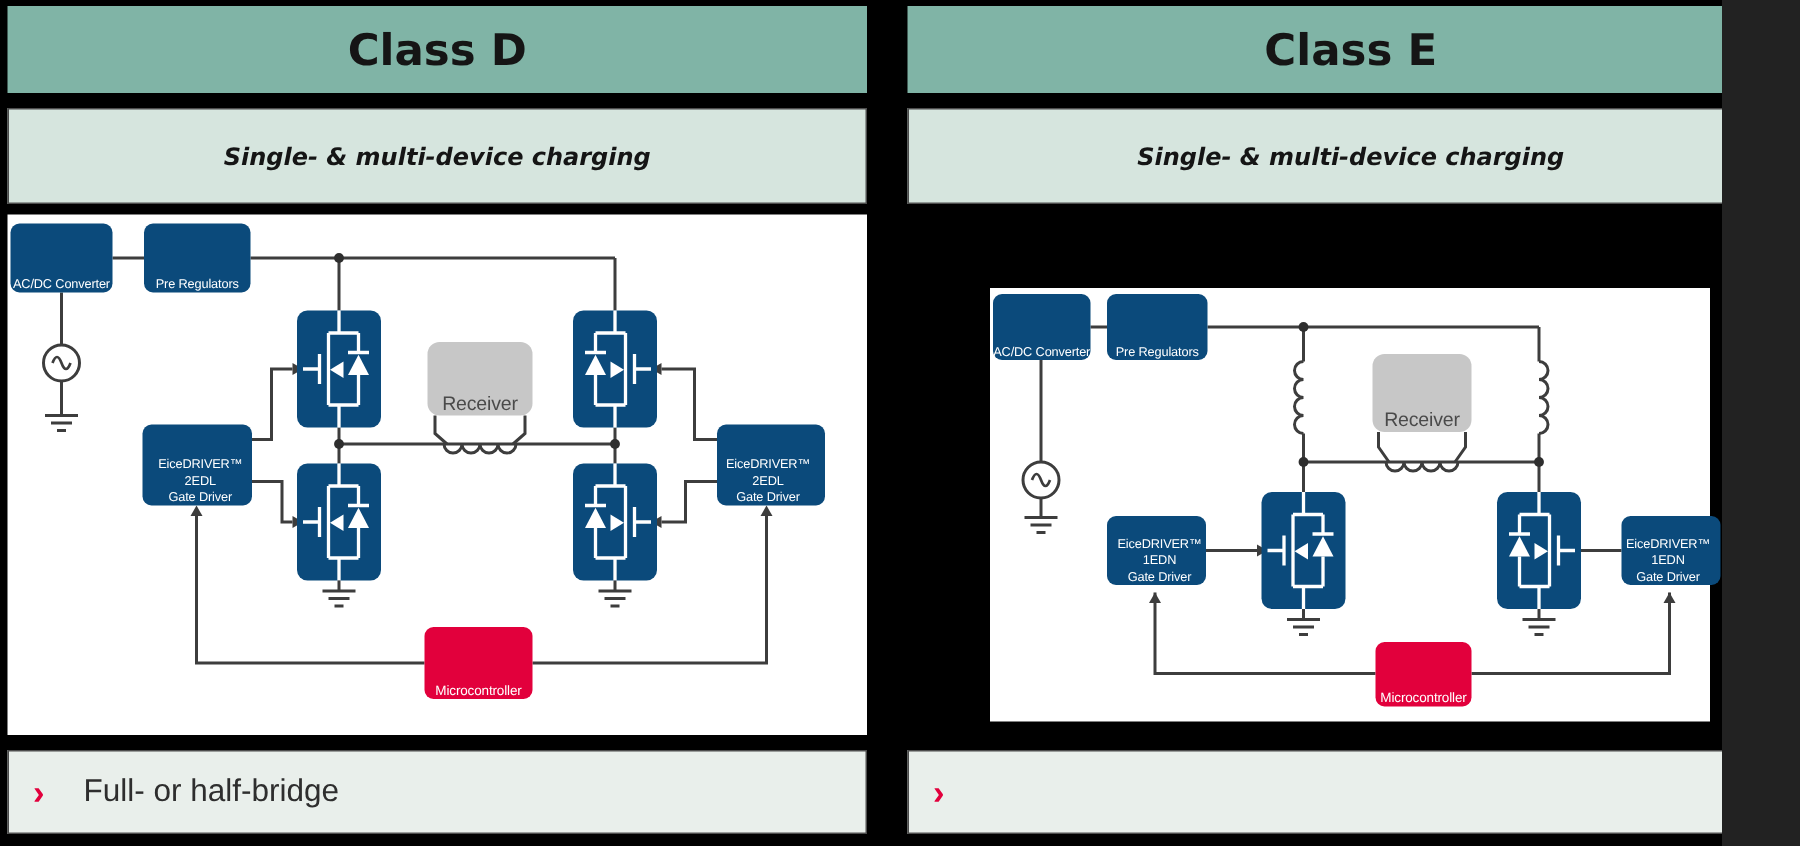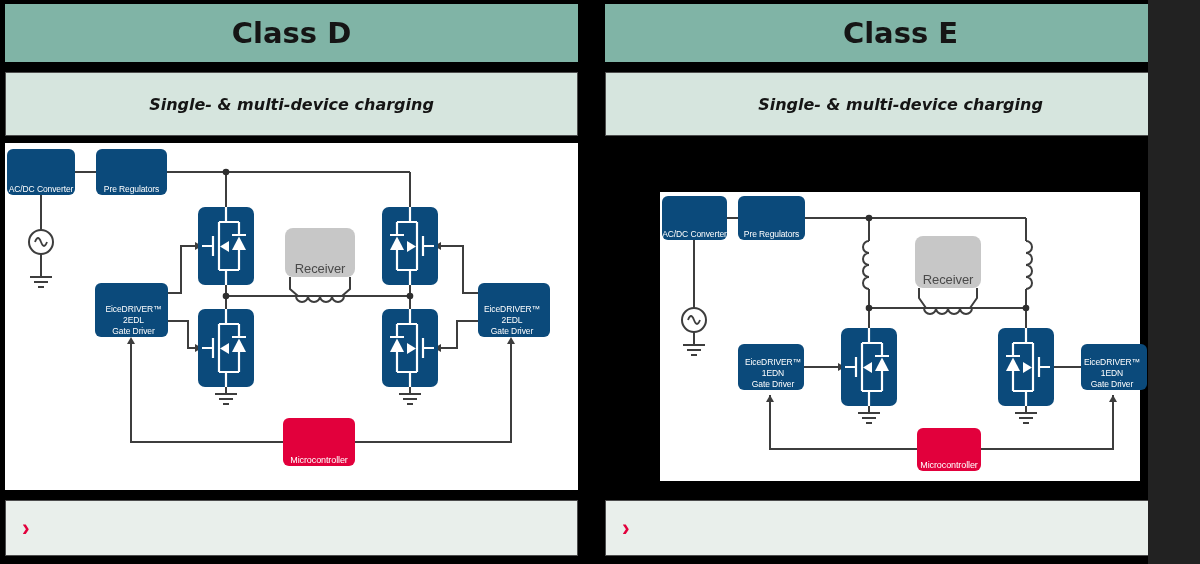--- a/index.html
+++ b/index.html
@@ -121,20 +121,21 @@
         <polygon points="17,1 17,25 2,13" fill="none" stroke="#fff" stroke-width="1.6"></polygon>
       </svg>
     </div>
     <div class="blk red" style="left:278px;top:275px;width:72px;height:48px;">
       <span>Microcontroller</span>
     </div>
   </div>
 
   <div class="abs foot" style="left:5px;top:500px;width:573px;height:56px;">
     <span class="chev">›</span>
+    <span>Full- or half-bridge</span>
   </div>
 
   <div class="abs hdr" style="left:605px;top:4px;width:591px;height:58px;">
     <span>Class E</span>
   </div>
   <div class="abs sub" style="left:605px;top:72px;width:591px;height:64px;">
     <span>Single- &amp; multi-device charging</span>
   </div>
 
   <div class="abs diag" style="left:660px;top:192px;width:480px;height:289px;">

